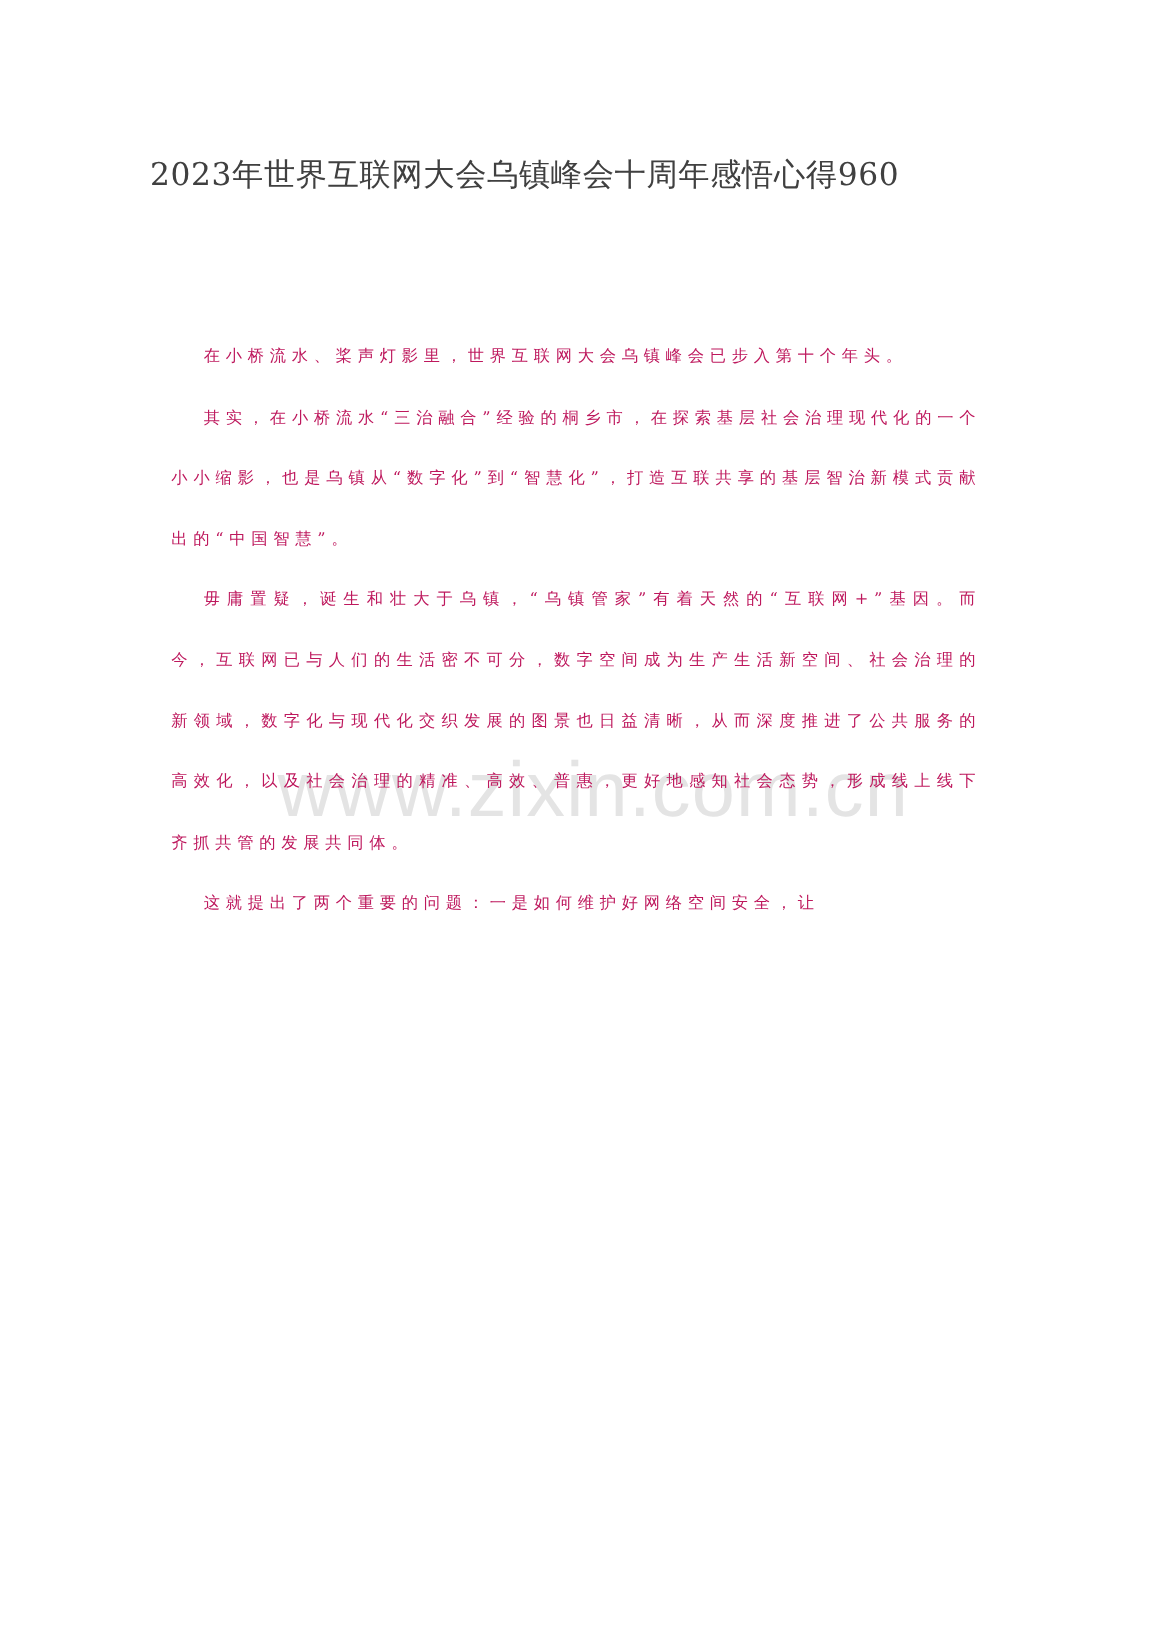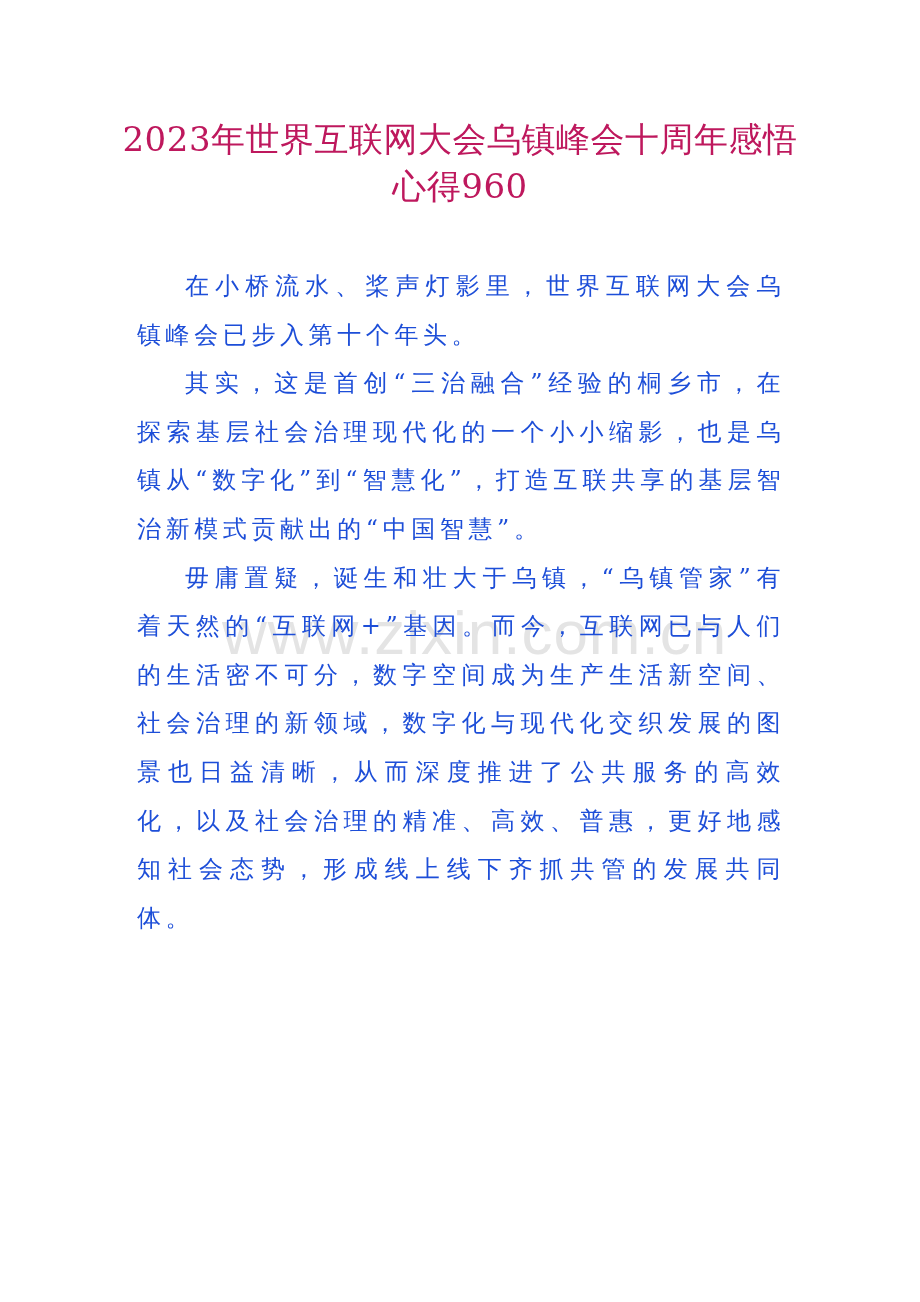--- a/index.html
+++ b/index.html
@@ -5,27 +5,27 @@
   html, body { margin: 0; padding: 0; background: #ffffff; }
   body { width: 920px; height: 1302px; position: relative; overflow: hidden; }
   .page {
     position: absolute; left: 0; top: 0; width: 920px; height: 1302px;
     background: #ffffff;
     font-family: "DejaVu Serif", "Liberation Serif", serif;
     color: #111111;
   }
   .title {
     position: absolute; left: 120px; top: 116px; width: 680px;
-    text-align: center; font-size: 34px; line-height: 47px;
-    letter-spacing: 0.5px; color: #be185d;
+    font-size: 25px; line-height: 47px;
+    letter-spacing: 0.5px; color: #404040;
   }
   .body {
     position: absolute; left: 137px; top: 262px; width: 648px;
-    font-size: 24px; line-height: 48.6px; text-align: justify;
-    letter-spacing: 4.6px; color: #1d4ed8;
+    font-size: 13px; line-height: 48.6px; text-align: justify;
+    letter-spacing: 4.6px; color: #be185d;
   }
   .para { margin: 0; text-indent: 2em; }
   .watermark {
     position: absolute; left: 222px; top: 598px; width: 480px;
     font-family: "Liberation Sans", "DejaVu Sans", sans-serif;
     font-size: 62px; line-height: 70px; color: #e4e4e4;
     letter-spacing: 1px; z-index: 0; pointer-events: none; white-space: nowrap;
   }
   .title, .body { z-index: 1; }
 </style>
@@ -34,16 +34,17 @@
 
 <div class="page">
   <div class="watermark">www.zixin.com.cn</div>
 
   <div class="title">
     <div>2023年世界互联网大会乌镇峰会十周年感悟心得960</div>
   </div>
 
   <div class="body">
     <p class="para">在小桥流水、桨声灯影里，世界互联网大会乌镇峰会已步入第十个年头。</p>
-    <p class="para">其实，这是首创“三治融合”经验的桐乡市，在探索基层社会治理现代化的一个小小缩影，也是乌镇从“数字化”到“智慧化”，打造互联共享的基层智治新模式贡献出的“中国智慧”。</p>
+    <p class="para">其实，在小桥流水“三治融合”经验的桐乡市，在探索基层社会治理现代化的一个小小缩影，也是乌镇从“数字化”到“智慧化”，打造互联共享的基层智治新模式贡献出的“中国智慧”。</p>
     <p class="para">毋庸置疑，诞生和壮大于乌镇，“乌镇管家”有着天然的“互联网+”基因。而今，互联网已与人们的生活密不可分，数字空间成为生产生活新空间、社会治理的新领域，数字化与现代化交织发展的图景也日益清晰，从而深度推进了公共服务的高效化，以及社会治理的精准、高效、普惠，更好地感知社会态势，形成线上线下齐抓共管的发展共同体。</p>
+    <p class="para">这就提出了两个重要的问题：一是如何维护好网络空间安全，让</p>
   </div>
 </div>
 
 </body></html>

